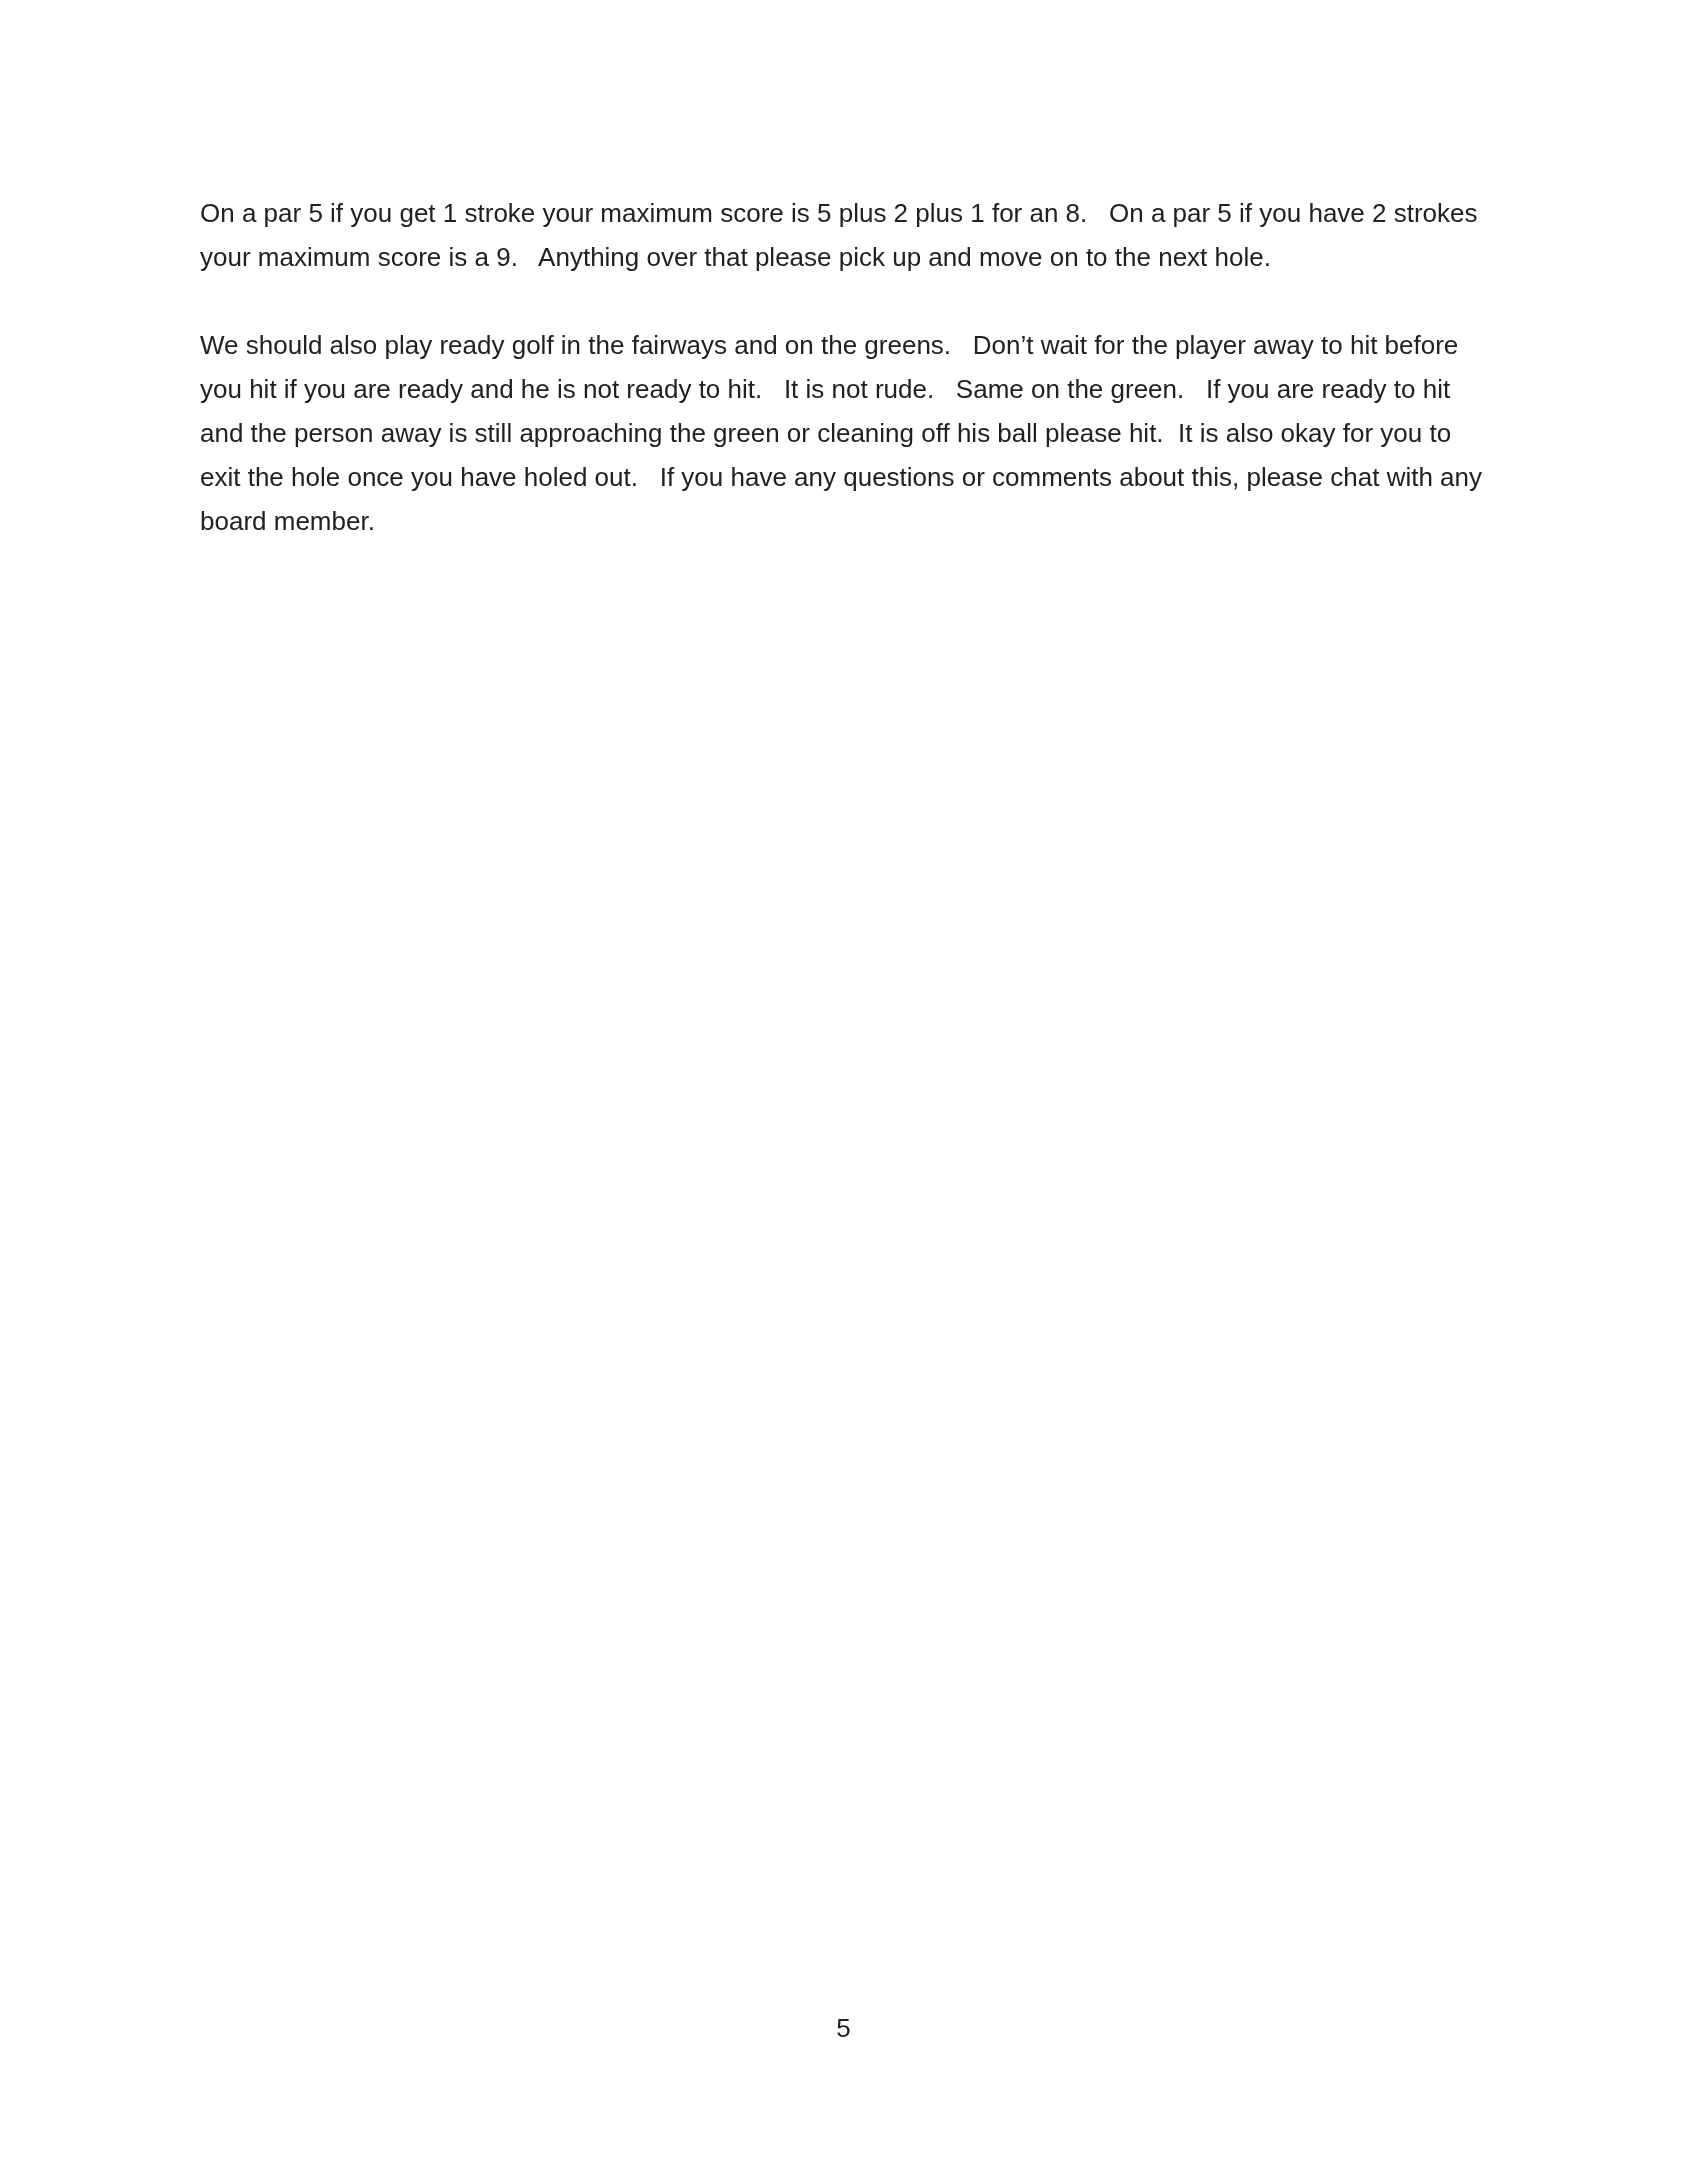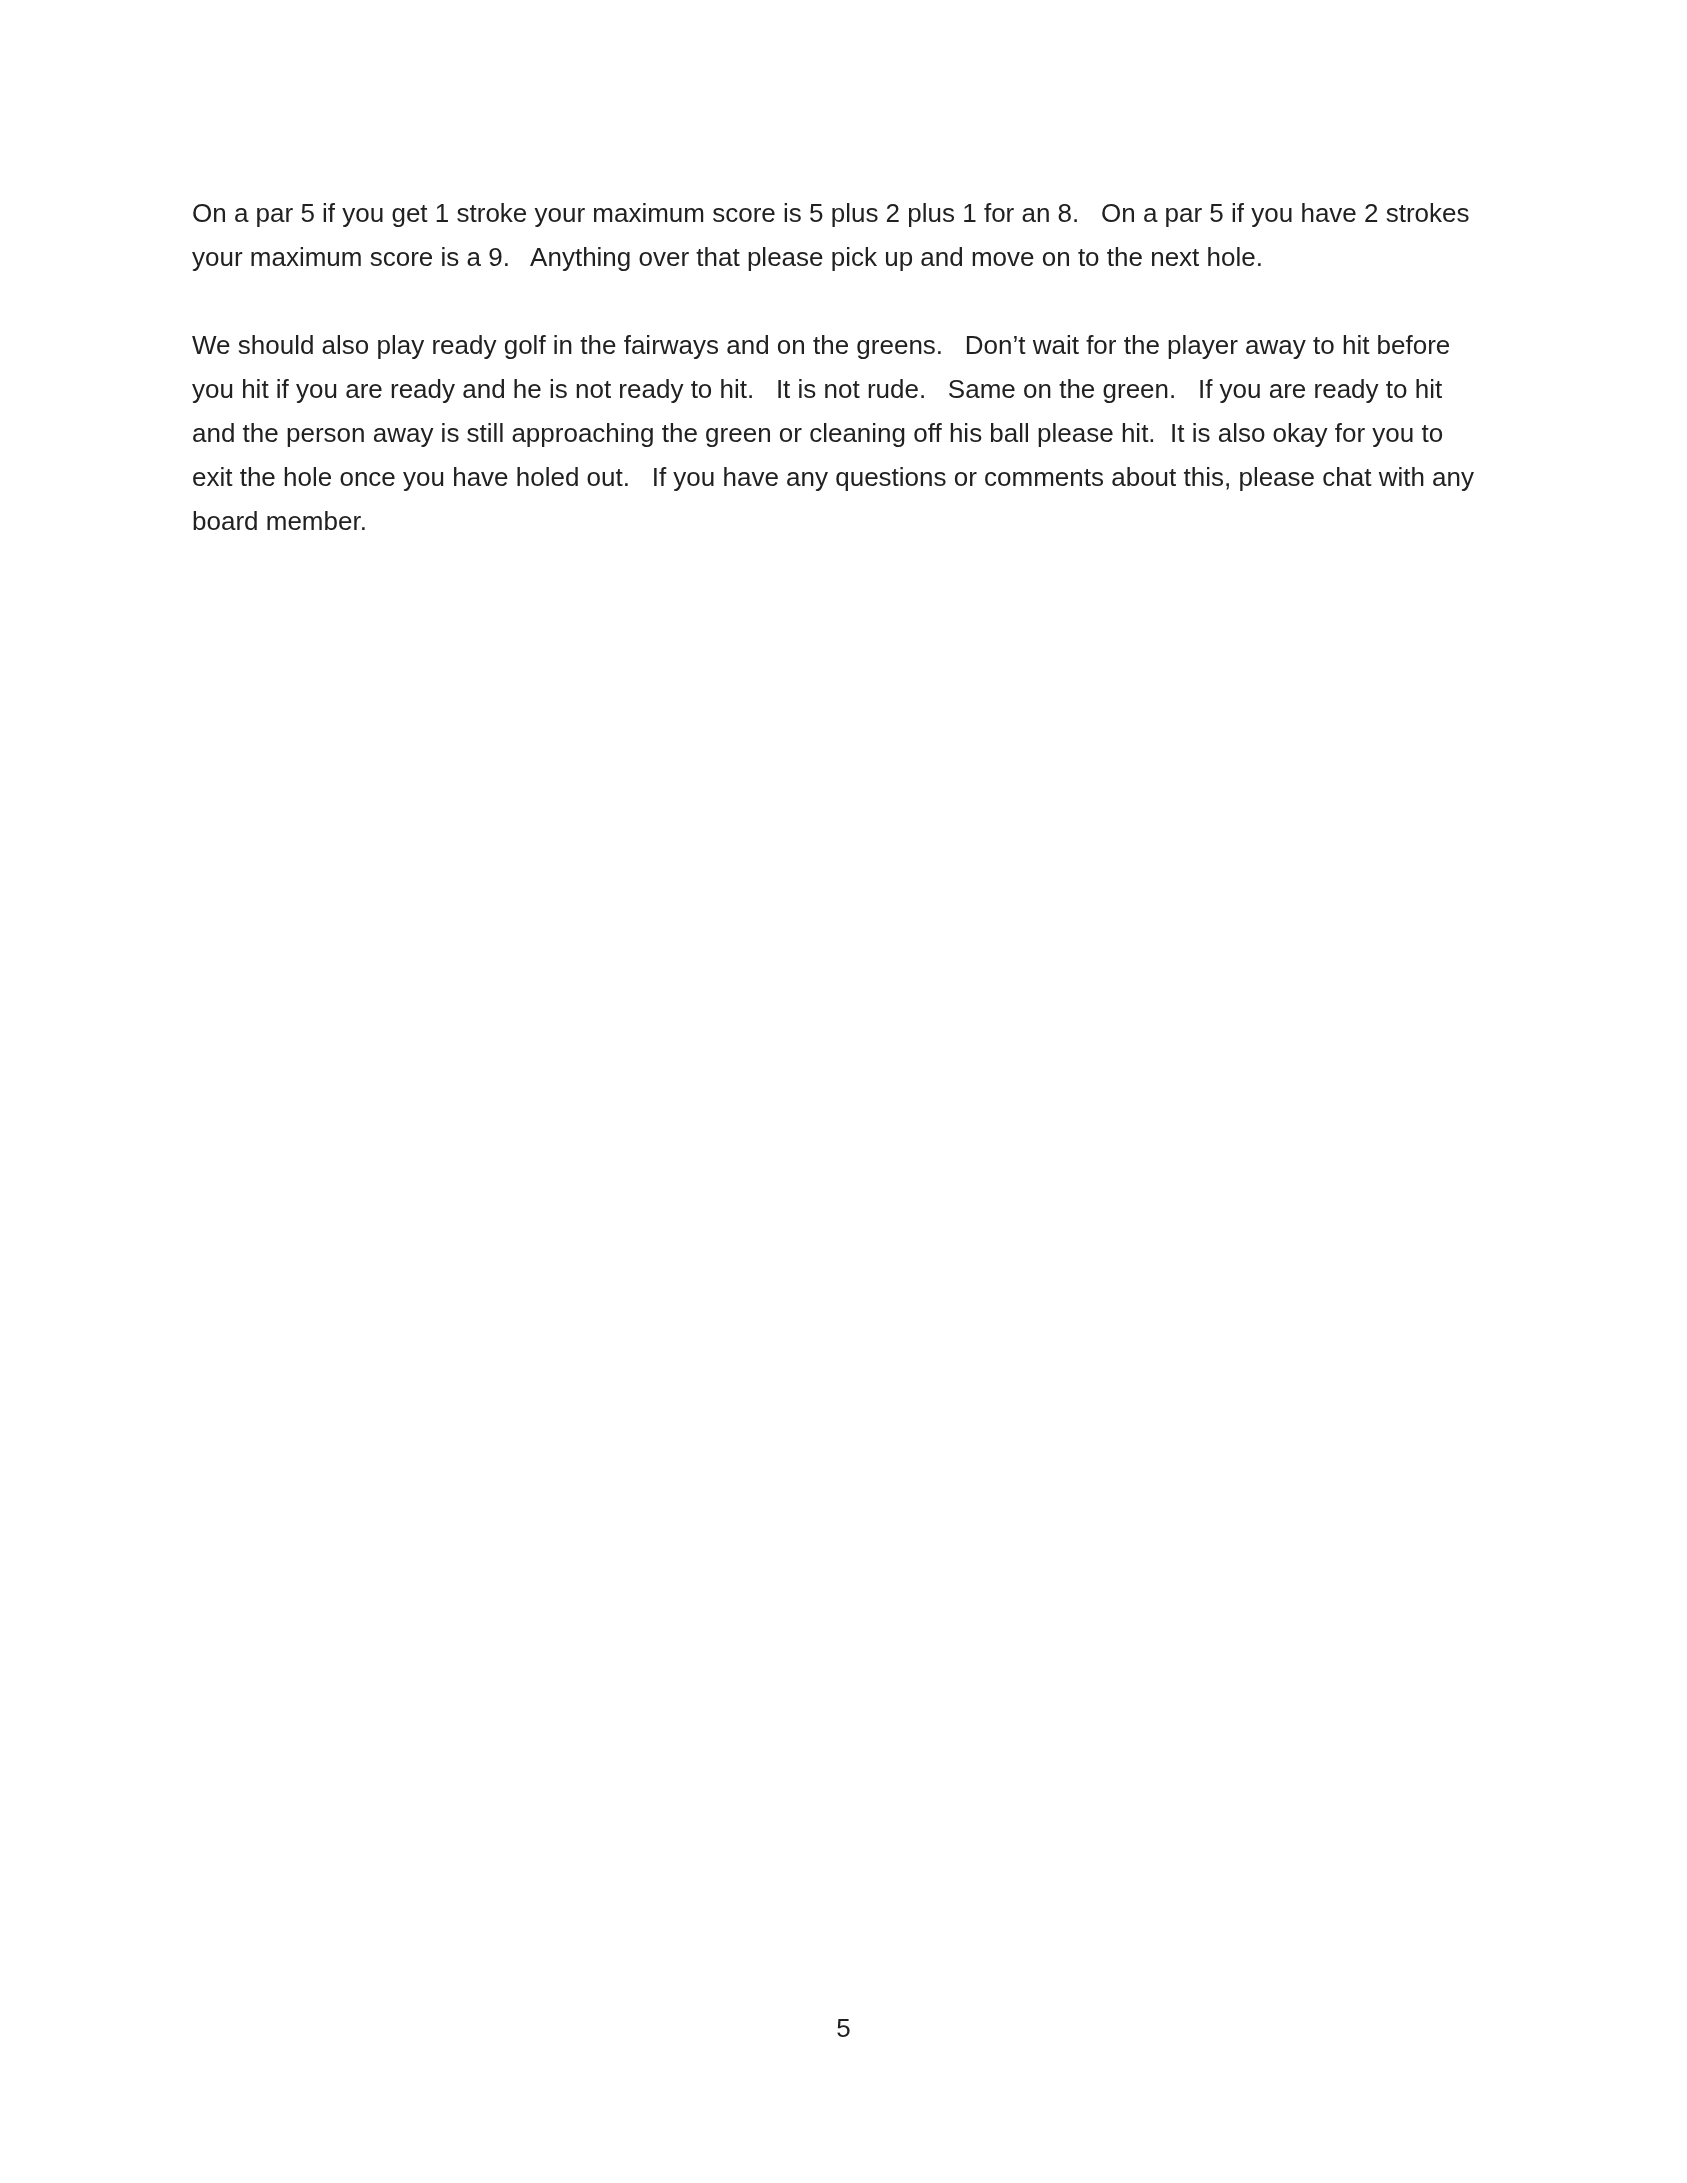--- a/index.html
+++ b/index.html
@@ -11,21 +11,21 @@
     position: relative;
     width: 1687px;
     height: 2183px;
     background: #ffffff;
     overflow: hidden;
     font-family: "Liberation Sans", sans-serif;
     color: #212121;
   }
   .content {
     position: absolute;
-    left: 192px;
+    left: 200px;
     top: 191px;
     width: 1291px;
   }
   .para {
     margin: 0 0 44px 0;
     font-size: 26px;
     line-height: 44px;
     white-space: pre-wrap;
     text-align: left;
     color: #212121;

